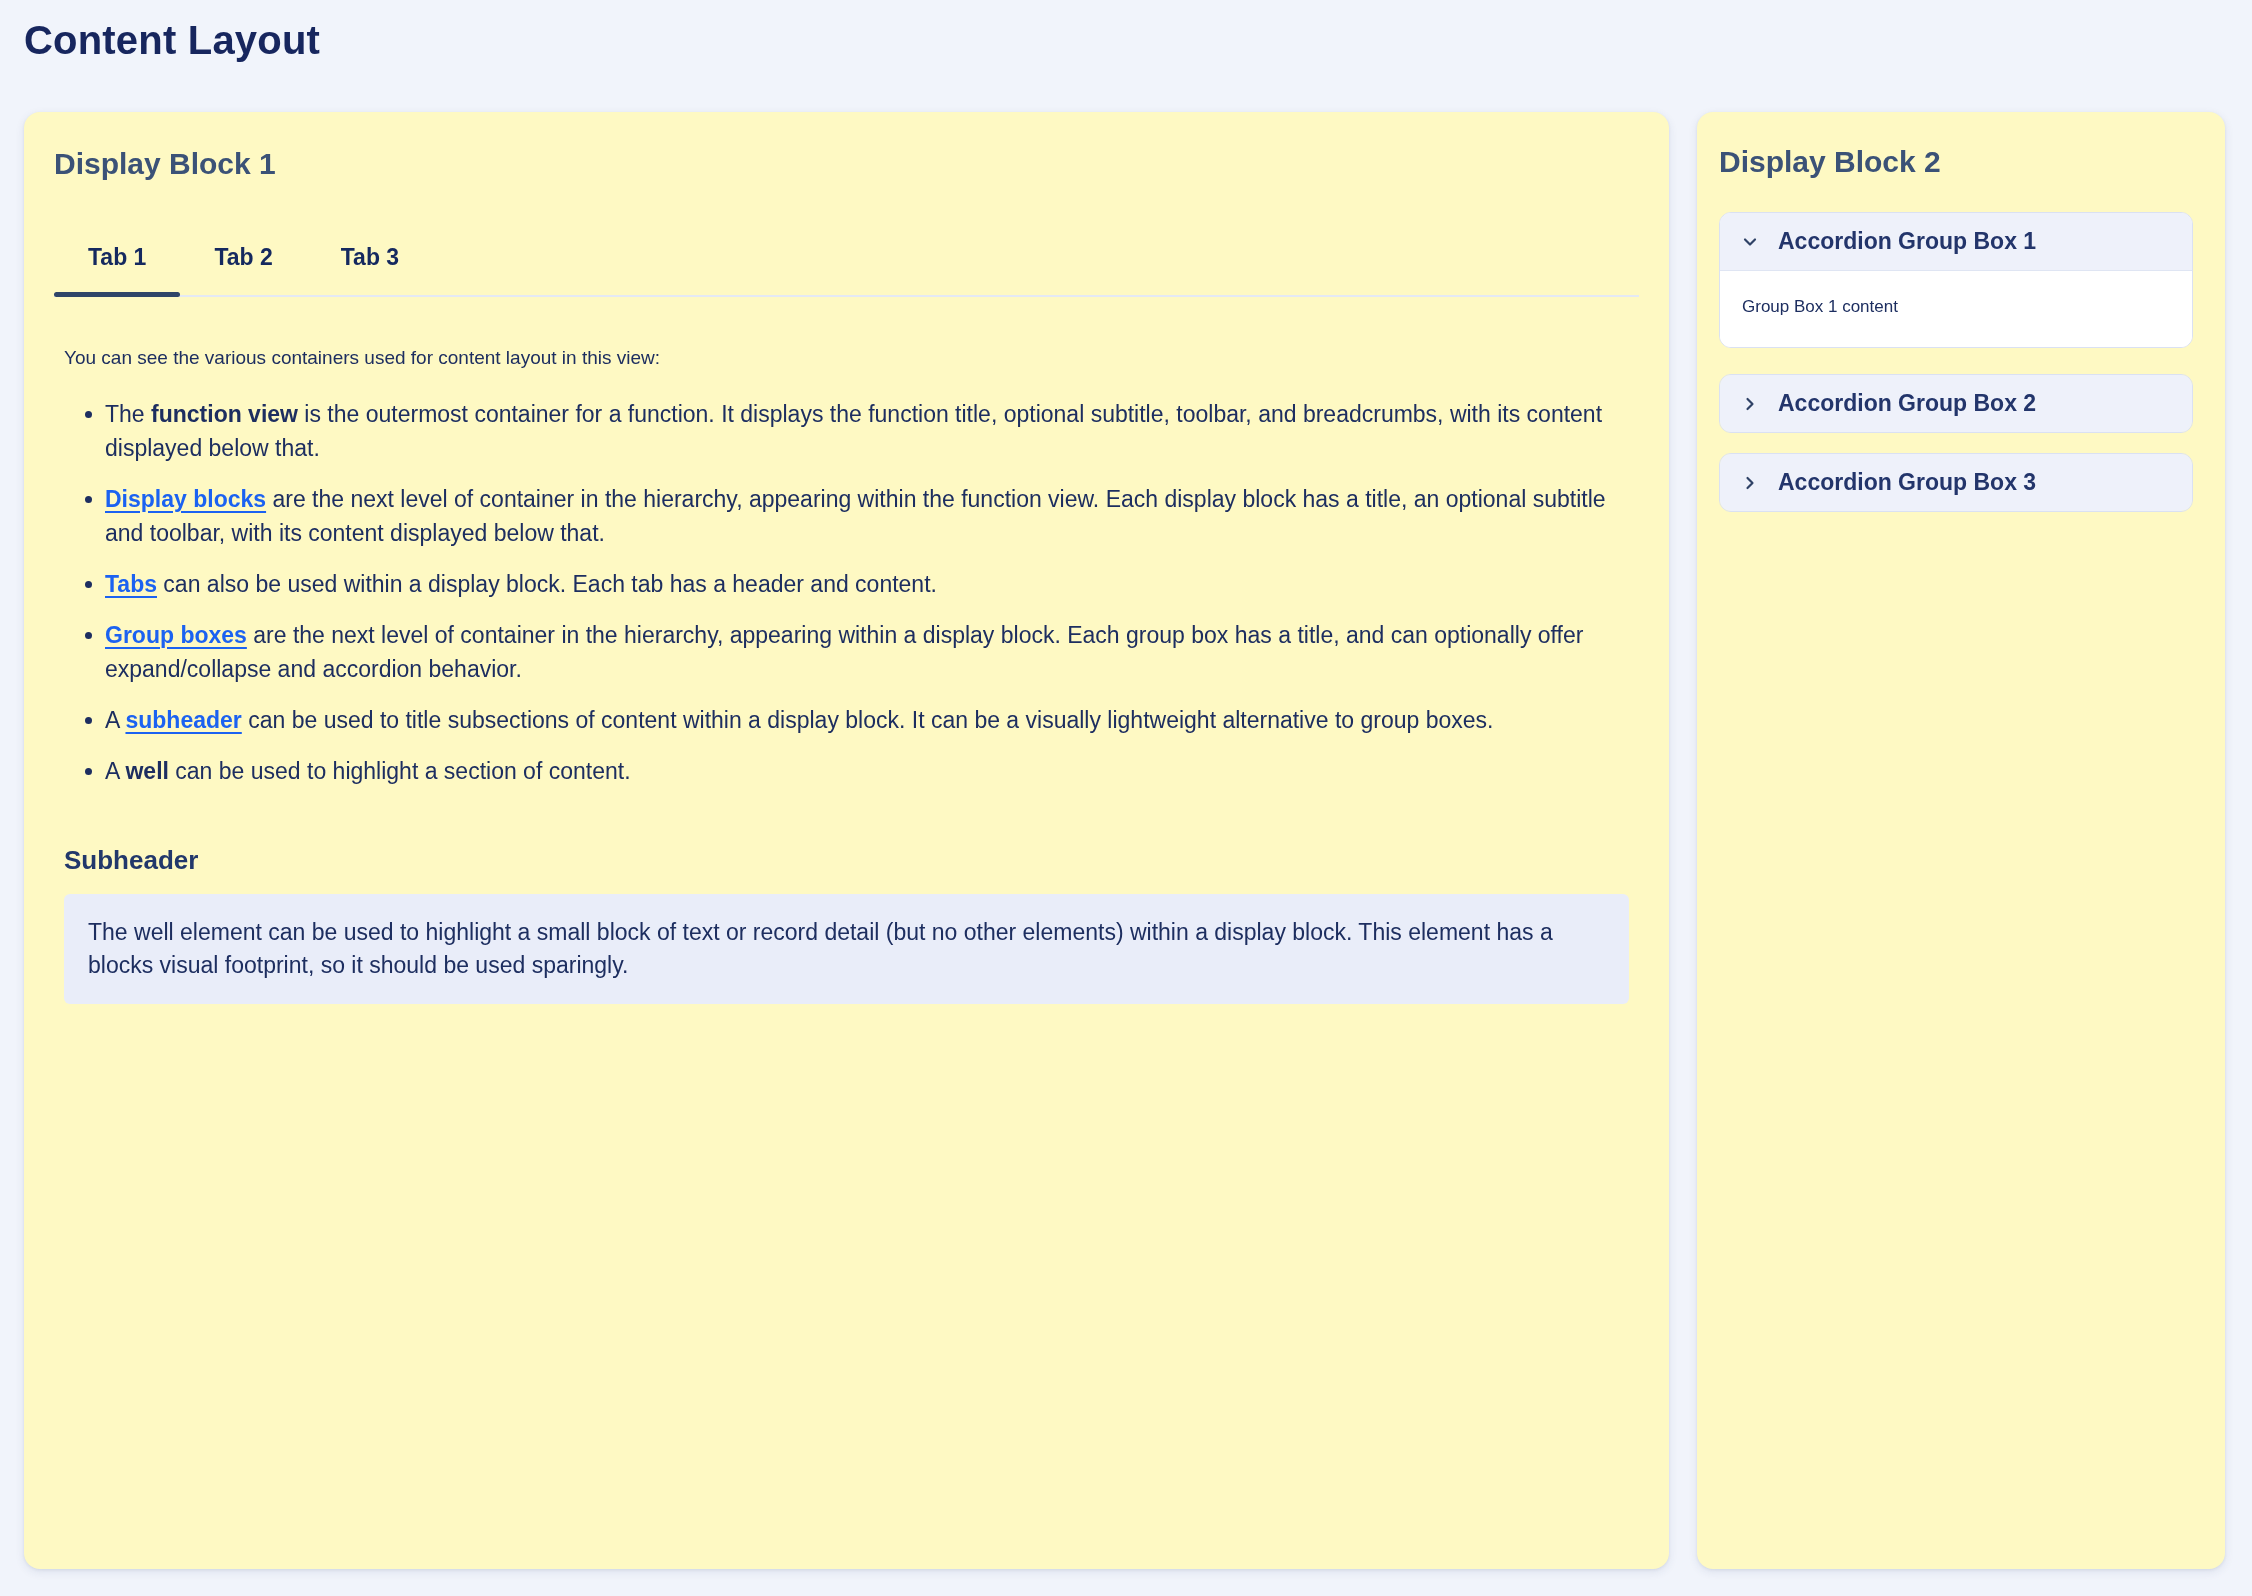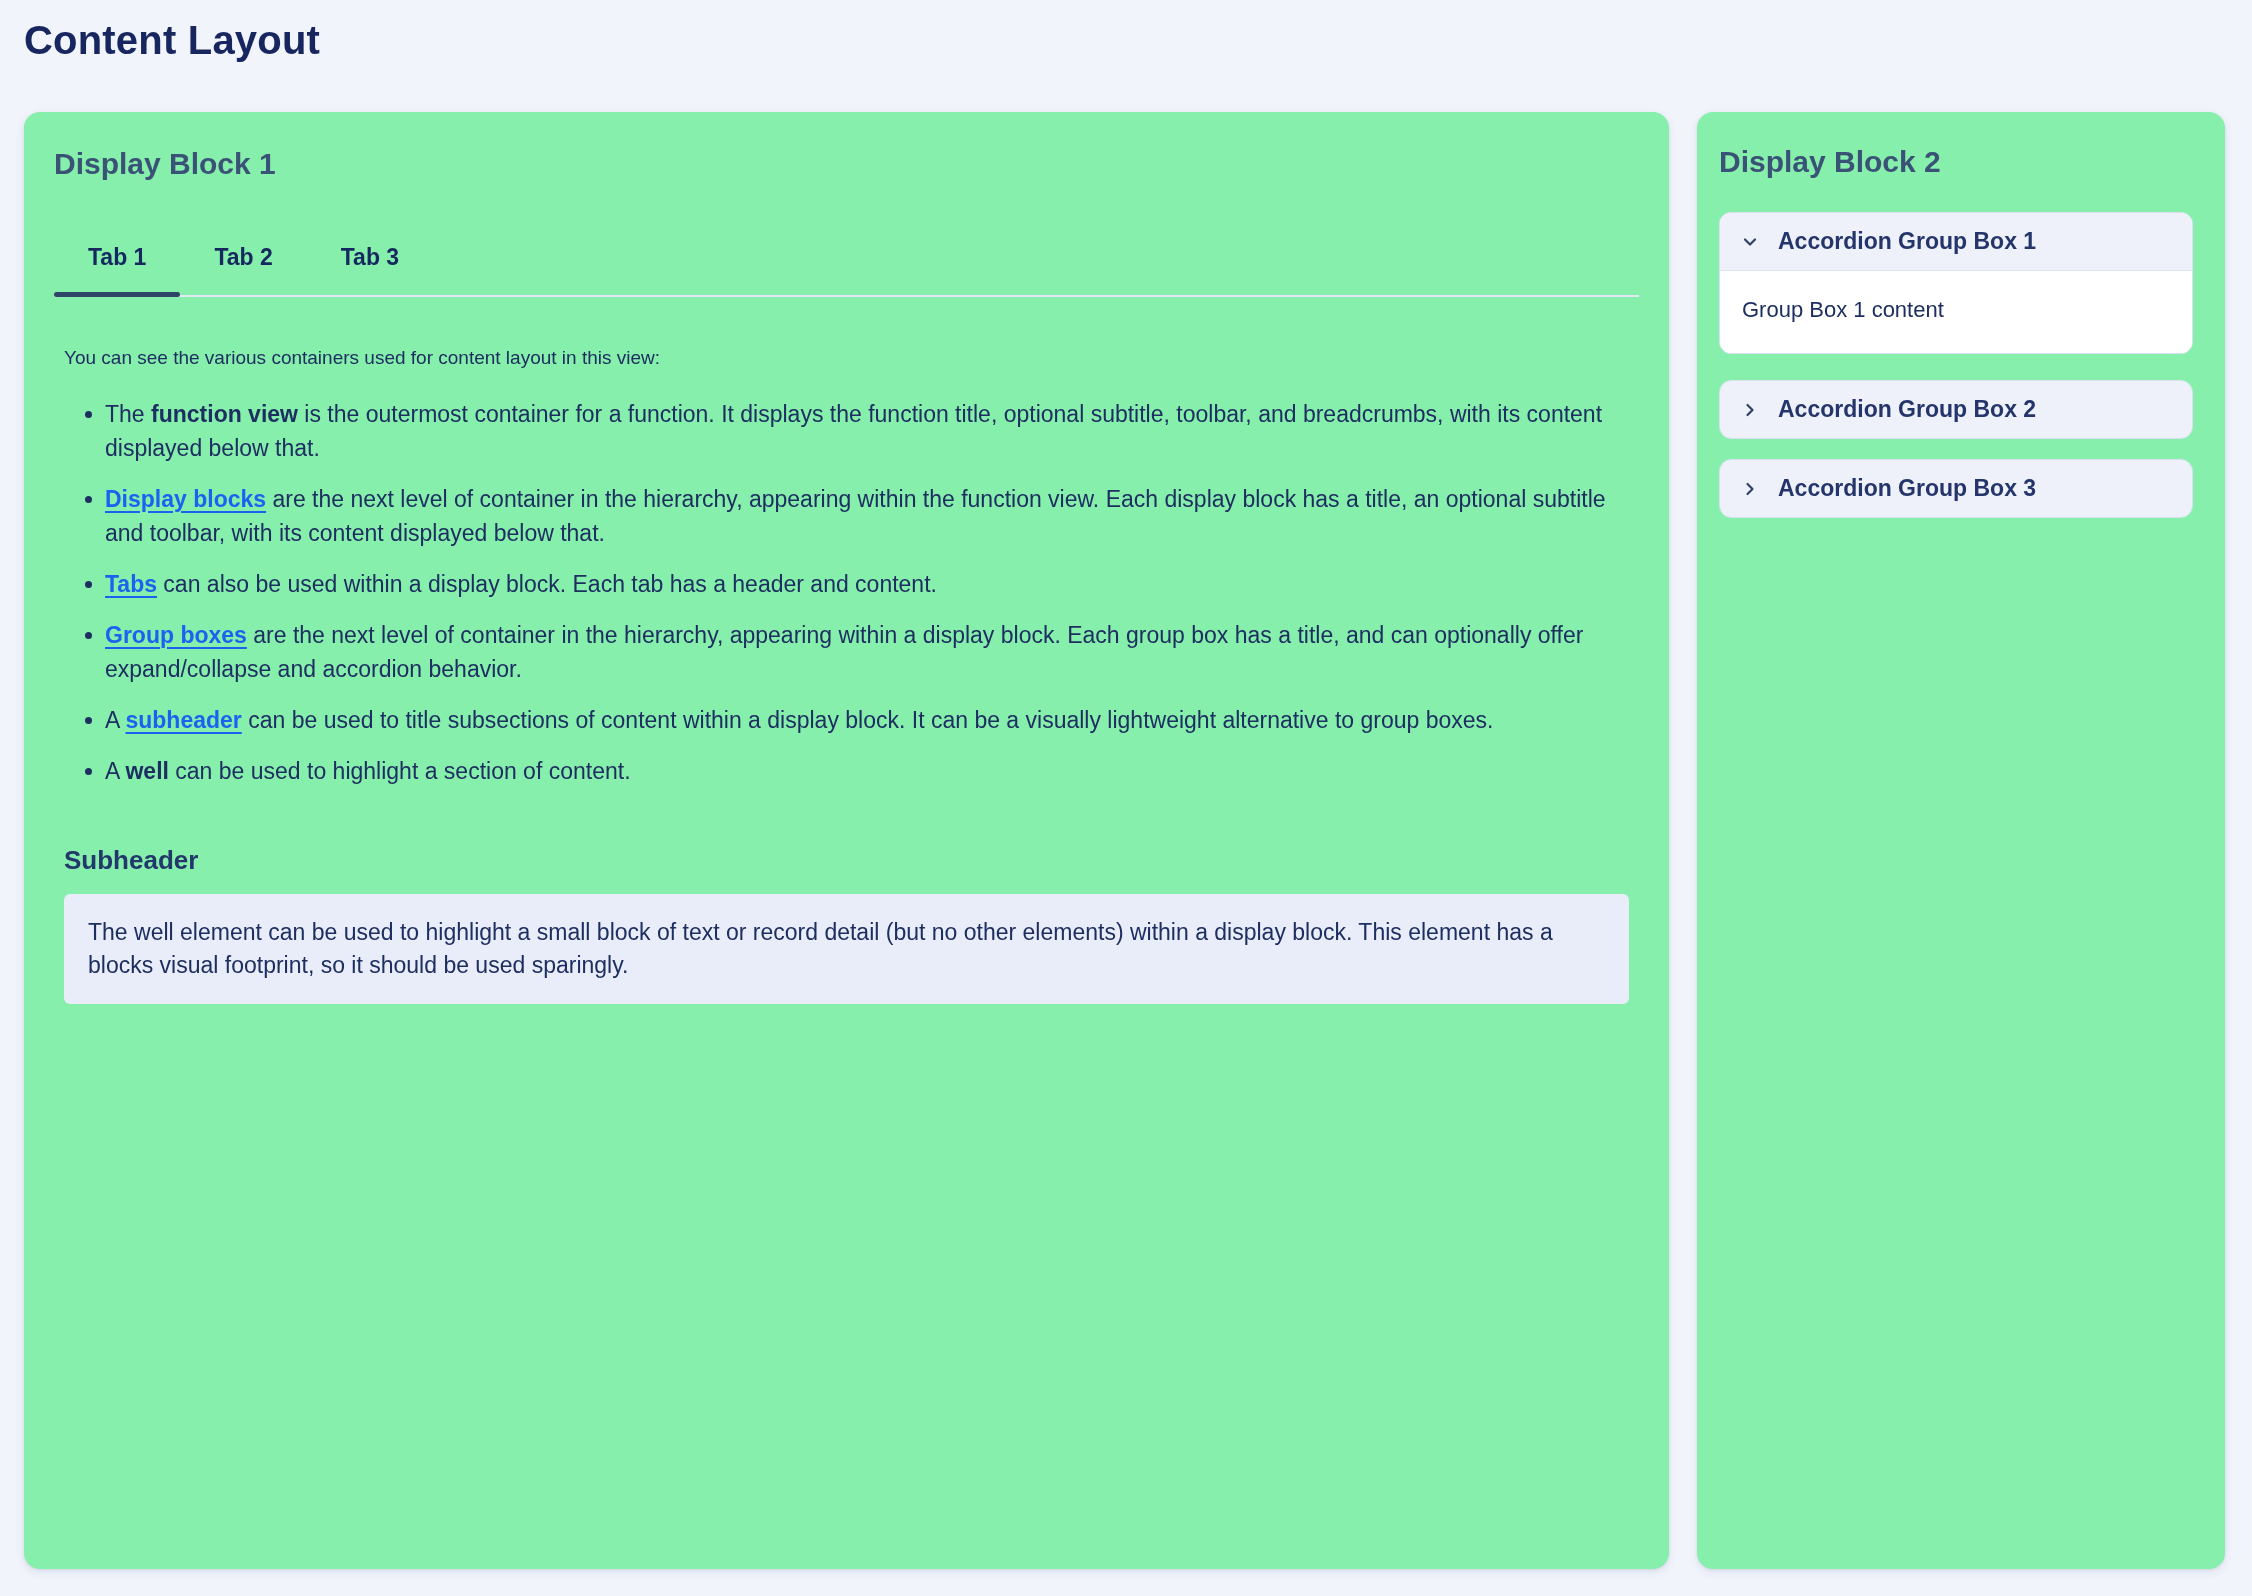--- a/index.html
+++ b/index.html
@@ -19,21 +19,21 @@
     color:#17265E;
     line-height:48px;
   }
   .cards-row {
     display:flex;
     gap:28px;
     margin:48px 27px 0 24px;
     height:1457px;
   }
   .card {
-    background:#86efac;
+    background:#fef9c3;
     border-radius:16px;
     box-shadow:0 3px 10px rgba(40,60,110,0.10), 0 1px 3px rgba(40,60,110,0.08);
   }
   .card-left { flex:1; padding:34px 30px; }
   .card-right { width:528px; padding:32px 32px 30px 22px; }
   .block-title {
     font-size:30px;
     font-weight:600;
     color:#3B5277;
     line-height:36px;
@@ -128,21 +128,21 @@
   .accordion.expanded .accordion-header { border-bottom:1px solid #DFE5F3; }
   .accordion-label {
     font-size:23px;
     font-weight:700;
     color:#23356B;
     line-height:27px;
     text-align:center;
   }
   .accordion-body {
     padding:26px 22px 30px 22px;
-    font-size:22px;
+    font-size:17px;
     color:#1D2E60;
     background:#FFFFFF;
   }
   .chev { flex:0 0 auto; display:block; }
 </style>
 </head>
 <body>
 
 <div class="page">
 

